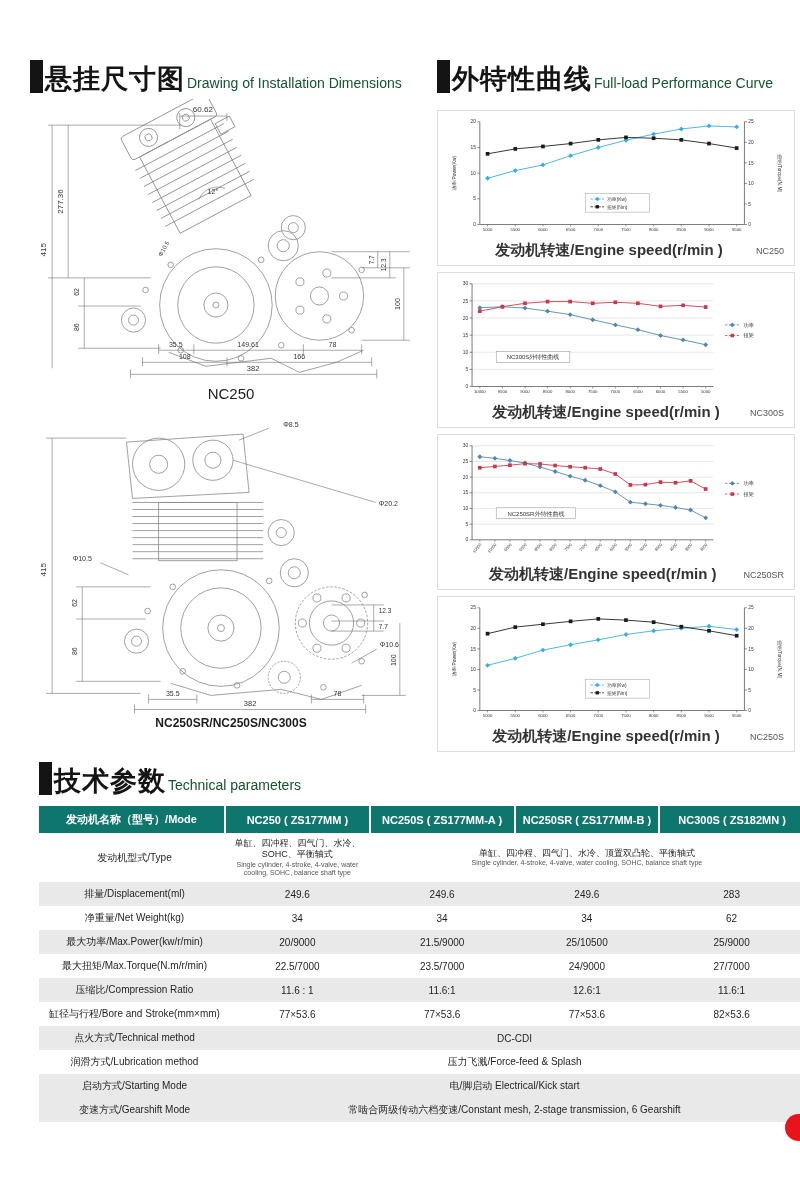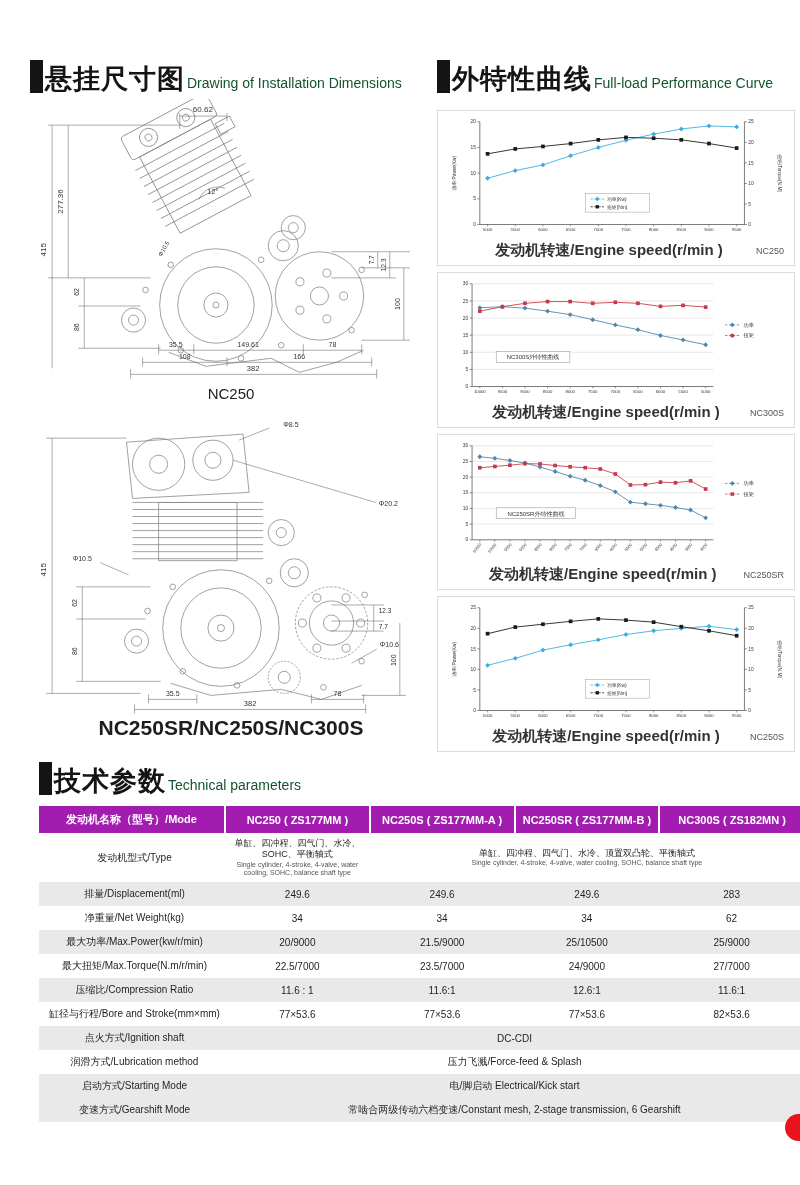--- a/index.html
+++ b/index.html
@@ -9,33 +9,33 @@
   .section-header { display:flex; align-items:flex-end; gap:2px; }
   .hdr-bar { width:13px; height:33px; background:#141414; flex:none; }
   .hdr-zh { font-size:27px; font-weight:700; color:#141414; line-height:1.05; letter-spacing:1px; }
   .hdr-en { font-size:14px; font-weight:400; color:#14532d; padding-bottom:2px; }
 
   .col-left  { position:absolute; left:30px; top:60px; width:402px; }
   .col-right { position:absolute; left:437px; top:60px; width:358px; }
 
   .drawing { display:block; margin-top:6px; width:100%; }
   .drawing-caption { text-align:center; font-size:15px; color:#1d1d1d; margin-top:0; }
-  .drawing-caption.big { font-size:21px; font-weight:700; }
+  .drawing-caption.big { font-size:12px; font-weight:700; }
   .dimtext { fill:#333; font-family:"Liberation Sans", sans-serif; }
 
   .chart-card { border:1px solid #dcdcdc; background:#fff; margin-top:6px; padding:4px 2px 2px 2px; }
   .chart-card.first { margin-top:17px; }
   .chart-svg { display:block; width:100%; height:126px; }
   .chart-footer { display:flex; align-items:center; padding:0 8px 3px 26px; }
   .chart-xlabel { flex:1; text-align:center; font-size:15px; font-weight:700; color:#333; }
   .chart-tag { font-size:9px; color:#555; margin-left:4px; }
 
   .params { position:absolute; left:39px; top:762px; width:765px; }
   .tech-table { width:100%; border-collapse:collapse; margin-top:11px; table-layout:fixed; }
-  .tech-table thead th { background:#a21caf; color:#fff; font-size:11px; font-weight:700;
+  .tech-table thead th { background:#0f766e; color:#fff; font-size:11px; font-weight:700;
       height:27px; text-align:center; border-left:2px solid #fff; padding:0 2px; }
   .tech-table thead th:first-child { border-left:none; }
   .tech-table tbody td { font-size:10px; color:#1f1f1f; text-align:center; padding:5px 3px; }
   .tech-table tbody td.rowlabel { text-align:center; padding-left:8px; }
   .tech-table tbody tr.alt { background:#e9e9e9; }
   .type-zh { font-size:9px; line-height:1.25; }
   .type-en { font-size:7px; color:#555; line-height:1.2; }
 
   .red-dot { position:absolute; right:-12px; top:1114px; width:27px; height:27px;
       border-radius:50%; background:#e8131b; }
@@ -624,21 +624,21 @@
             <td>11.6:1</td>
           </tr>
           <tr>
             <td class="rowlabel">缸径与行程/Bore and Stroke(mm×mm)</td>
             <td>77×53.6</td>
             <td>77×53.6</td>
             <td>77×53.6</td>
             <td>82×53.6</td>
           </tr>
           <tr class="alt">
-            <td class="rowlabel">点火方式/Ignition shaft</td>
+            <td class="rowlabel">点火方式/Technical method</td>
             <td colspan="4">DC-CDI</td>
           </tr>
           <tr>
             <td class="rowlabel">润滑方式/Lubrication method</td>
             <td colspan="4">压力飞溅/Force-feed &amp; Splash</td>
           </tr>
           <tr class="alt">
             <td class="rowlabel">启动方式/Starting Mode</td>
             <td colspan="4">电/脚启动  Electrical/Kick start</td>
           </tr>

